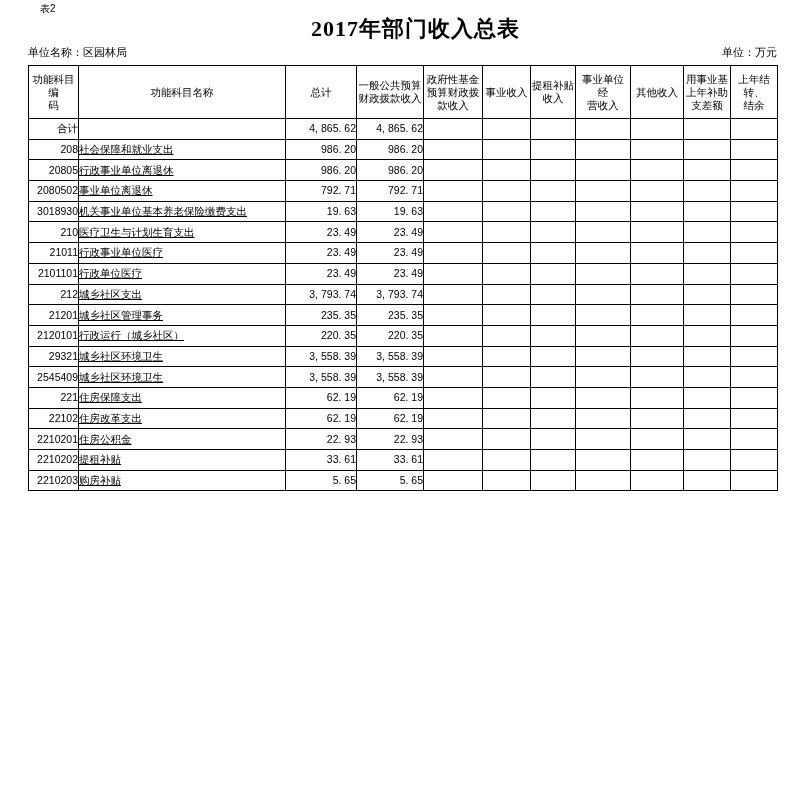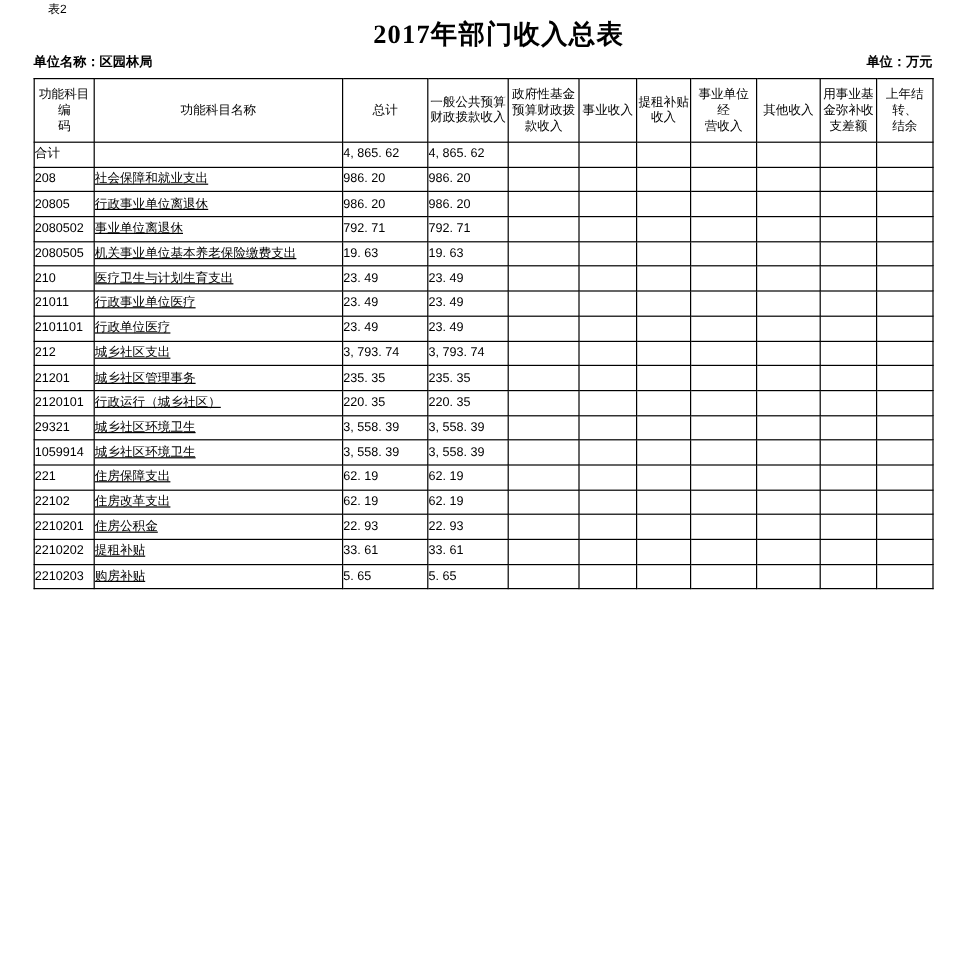--- a/index.html
+++ b/index.html
@@ -36,21 +36,20 @@
     color: #000;
     padding-left: 26px;
   }
   .meta-row {
     width: 749px;
     margin: 3px 0 0 28px;
     display: flex;
     justify-content: space-between;
     font-size: 11px;
     line-height: 14px;
-    font-weight: bold;
   }
   table.income {
     margin: 6px 0 0 28px;
     border-collapse: collapse;
     table-layout: fixed;
     width: 749px;
   }
   table.income th, table.income td {
     border: 1px solid #000;
     font-size: 10.5px;
@@ -65,22 +64,22 @@
     white-space: pre-line;
     line-height: 13px;
     padding: 0 1px;
   }
   table.income td {
     height: 20.7px;
     line-height: 13px;
     vertical-align: middle;
     padding: 0;
   }
-  td.code { text-align: left; }
-  td.num  { padding-right: 4px; }
+  td.code { text-align: right; }
+  td.num  { text-align: right; padding-right: 4px; }
   td.name { text-align: left; white-space: nowrap; text-decoration: underline; }
   td.ind0 { padding-left: 2px;  }
   td.ind1 { padding-left: 14px; }
   td.ind2 { padding-left: 26px; }
   
   col.c0  { width: 50px;  }
   col.c1  { width: 207px; }
   col.c2  { width: 71px;  }
   col.c3  { width: 67px;  }
   col.c4  { width: 59px;  }
@@ -132,21 +131,21 @@
           <th>政府性基金
 预算财政拨
 款收入</th>
           <th>事业收入</th>
           <th>提租补贴
 收入</th>
           <th>事业单位经
 营收入</th>
           <th>其他收入</th>
           <th>用事业基
-金弥补收
+上年补助
 支差额</th>
           <th>上年结转、
 结余</th>
         </tr>
       </thead>
     <tbody>
         <tr>
           <td class="code">合计</td>
           <td class="name ind0"></td>
           <td class="num">4, 865. 62</td>
@@ -192,21 +191,21 @@
           <td class="num">792. 71</td>
           <td></td>
           <td></td>
           <td></td>
           <td></td>
           <td></td>
           <td></td>
           <td></td>
         </tr>
         <tr>
-          <td class="code">2080505</td>
+          <td class="code">3018930</td>
           <td class="name ind2">机关事业单位基本养老保险缴费支出</td>
           <td class="num">19. 63</td>
           <td class="num">19. 63</td>
           <td></td>
           <td></td>
           <td></td>
           <td></td>
           <td></td>
           <td></td>
           <td></td>
@@ -296,21 +295,21 @@
           <td class="num">3, 558. 39</td>
           <td></td>
           <td></td>
           <td></td>
           <td></td>
           <td></td>
           <td></td>
           <td></td>
         </tr>
         <tr>
-          <td class="code">1059914</td>
+          <td class="code">2545409</td>
           <td class="name ind2">城乡社区环境卫生</td>
           <td class="num">3, 558. 39</td>
           <td class="num">3, 558. 39</td>
           <td></td>
           <td></td>
           <td></td>
           <td></td>
           <td></td>
           <td></td>
           <td></td>

